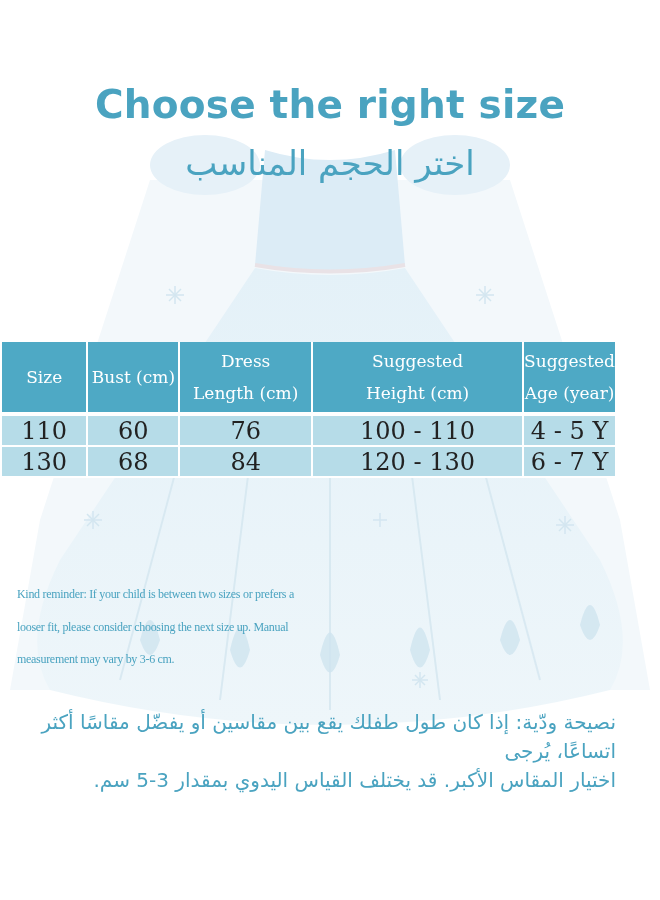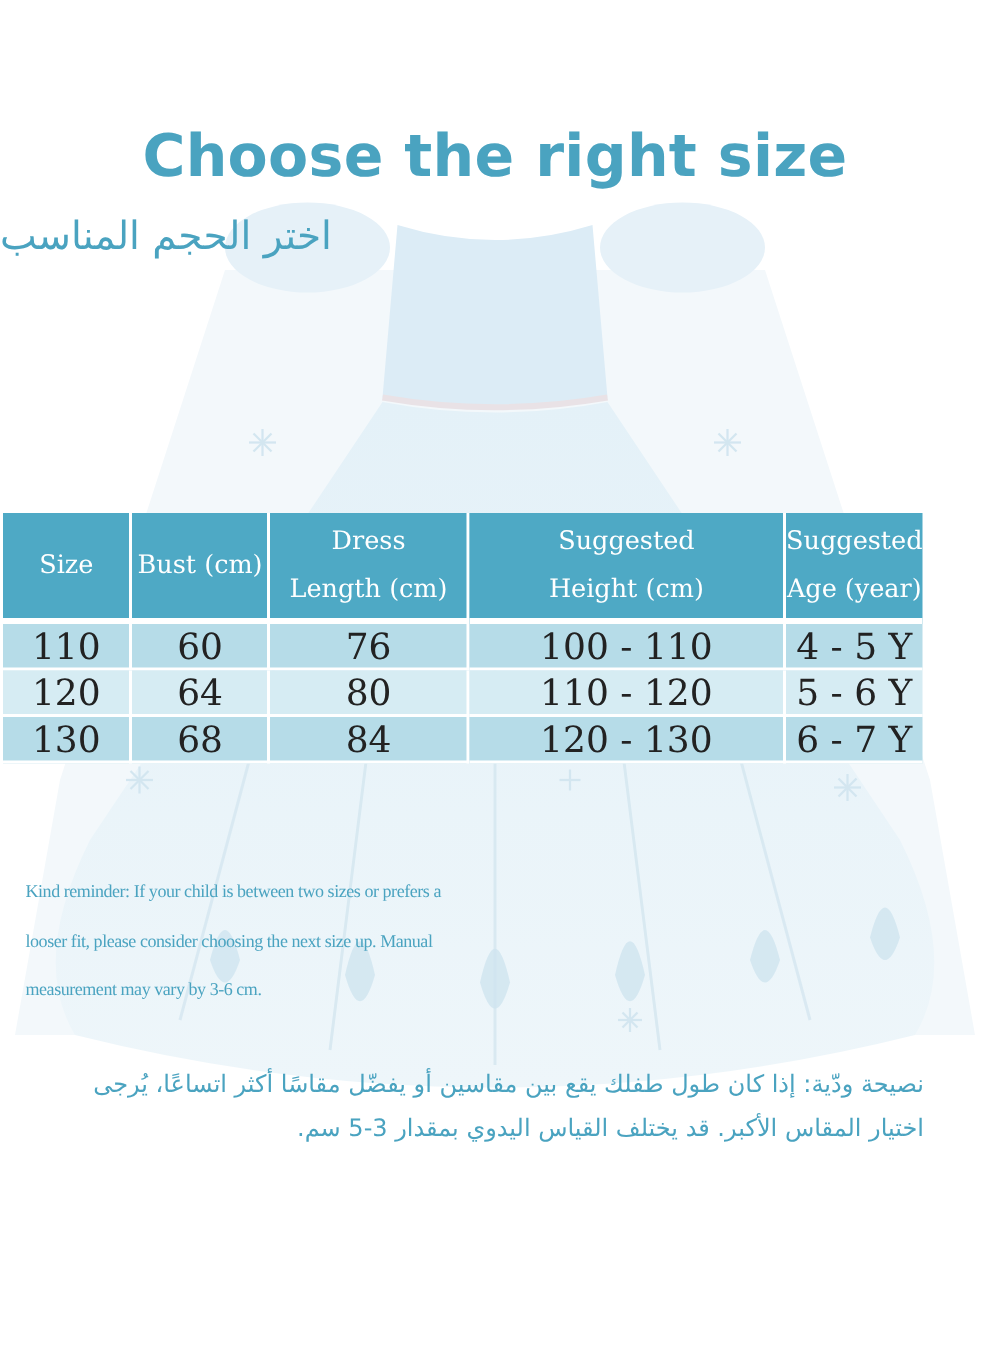--- a/index.html
+++ b/index.html
@@ -14,23 +14,23 @@
 
   
   .title-en {
     position: absolute; left: 0; width: 660px; top: 82px;
     text-align: center; color: #4aa3c0;
     font-family: "DejaVu Sans", sans-serif; font-weight: bold;
     font-size: 39px; letter-spacing: 0.2px;
   }
   .title-ar {
     position: absolute; left: 0; width: 660px; top: 143px;
-    text-align: left; color: #4aa3c0;
+    text-align: center; color: #4aa3c0;
     font-family: "DejaVu Sans", sans-serif;
-    font-size: 26px; direction: rtl;
+    font-size: 34px; direction: rtl;
   }
 
   
   .size-table {
     position: absolute; left: 2px; top: 342px; width: 613px;
     border-collapse: separate; border-spacing: 0;
     font-family: "DejaVu Serif", "Liberation Serif", serif;
   }
   .size-table th, .size-table td {
     text-align: center; padding: 0;
@@ -52,21 +52,21 @@
 
   
   .note-en {
     position: absolute; left: 17px; top: 578px; width: 610px;
     color: #4aa3c0; font-family: Liberation Serif, serif;
     font-size: 12px; line-height: 32.5px; letter-spacing: -0.3px;
   }
   .note-ar {
     position: absolute; left: 30px; top: 708px; width: 586px;
     color: #4aa3c0; font-family: "DejaVu Sans", sans-serif;
-    font-size: 16px; line-height: 29px; direction: rtl; text-align: right;
+    font-size: 20px; line-height: 29px; direction: rtl; text-align: right;
   }
 </style>
 </head>
 <body>
 
 <div class="dress">
   <svg width="660" height="900" viewBox="0 0 660 900">
     <defs>
       <linearGradient id="skirt" x1="0" y1="0" x2="0" y2="1">
         <stop offset="0" stop-color="#e4f1f8"></stop>
@@ -168,27 +168,20 @@
     </tr>
   </thead>
   <tbody>
     <tr class="odd">
       <td>110</td>
       <td>60</td>
       <td>76</td>
       <td>100 - 110</td>
       <td>4 - 5 Y</td>
     </tr>
-    <tr class="even">
-      <td>120</td>
-      <td>64</td>
-      <td>80</td>
-      <td>110 - 120</td>
-      <td>5 - 6 Y</td>
-    </tr>
     <tr class="odd">
       <td>130</td>
       <td>68</td>
       <td>84</td>
       <td>120 - 130</td>
       <td>6 - 7 Y</td>
     </tr>
   </tbody>
 </table>
 

